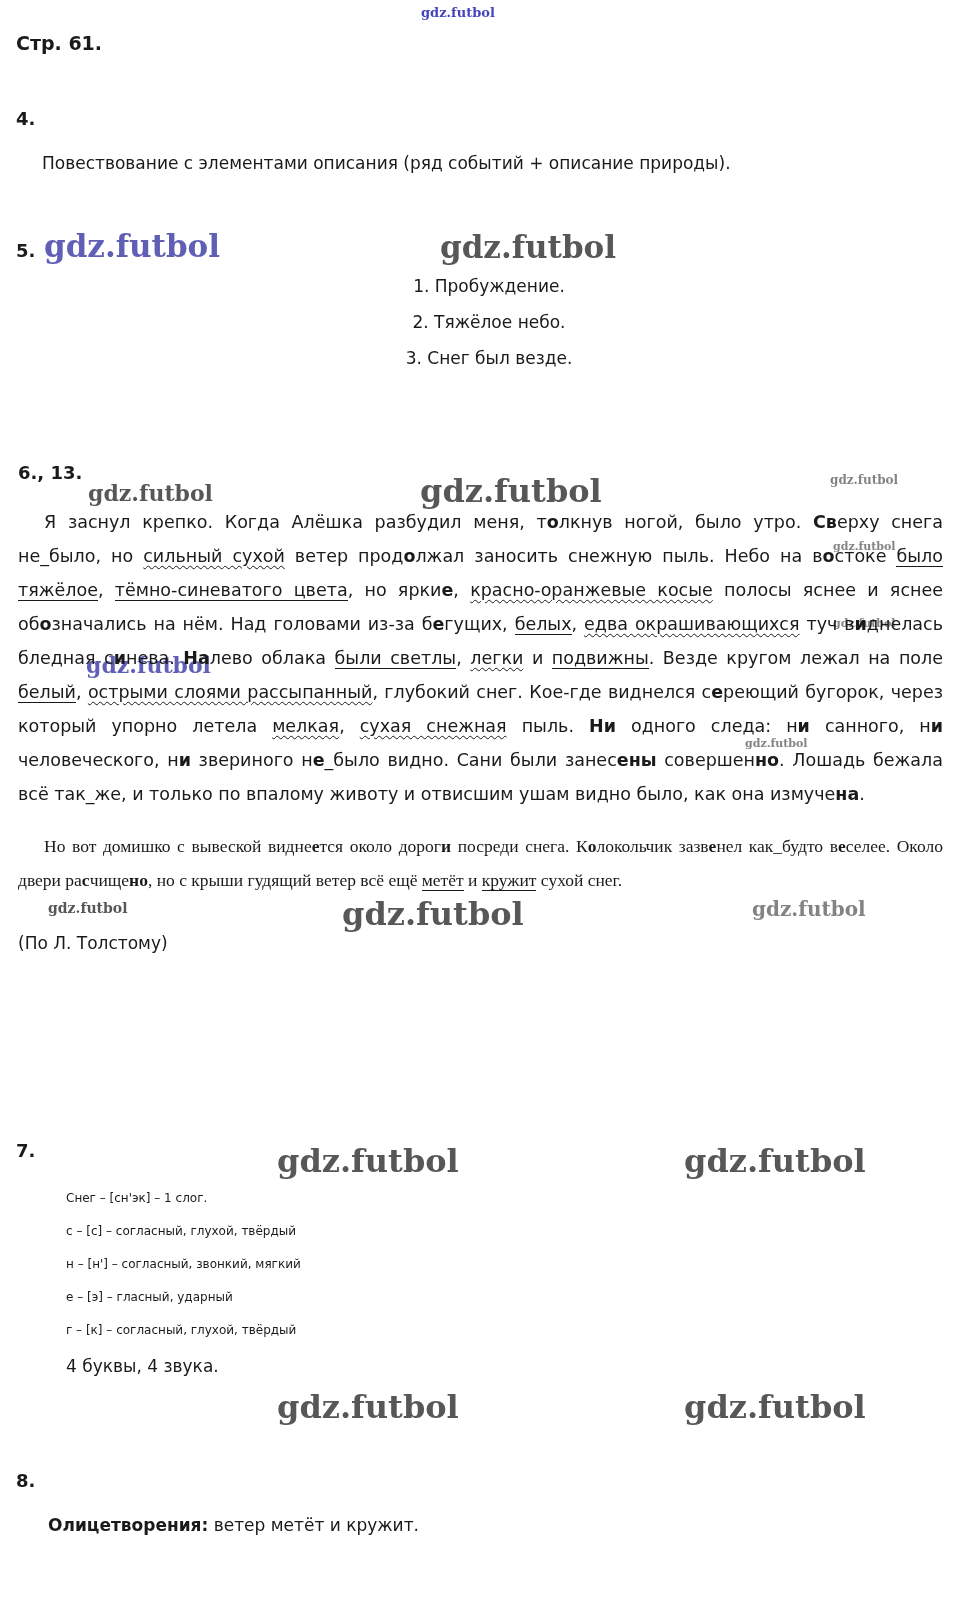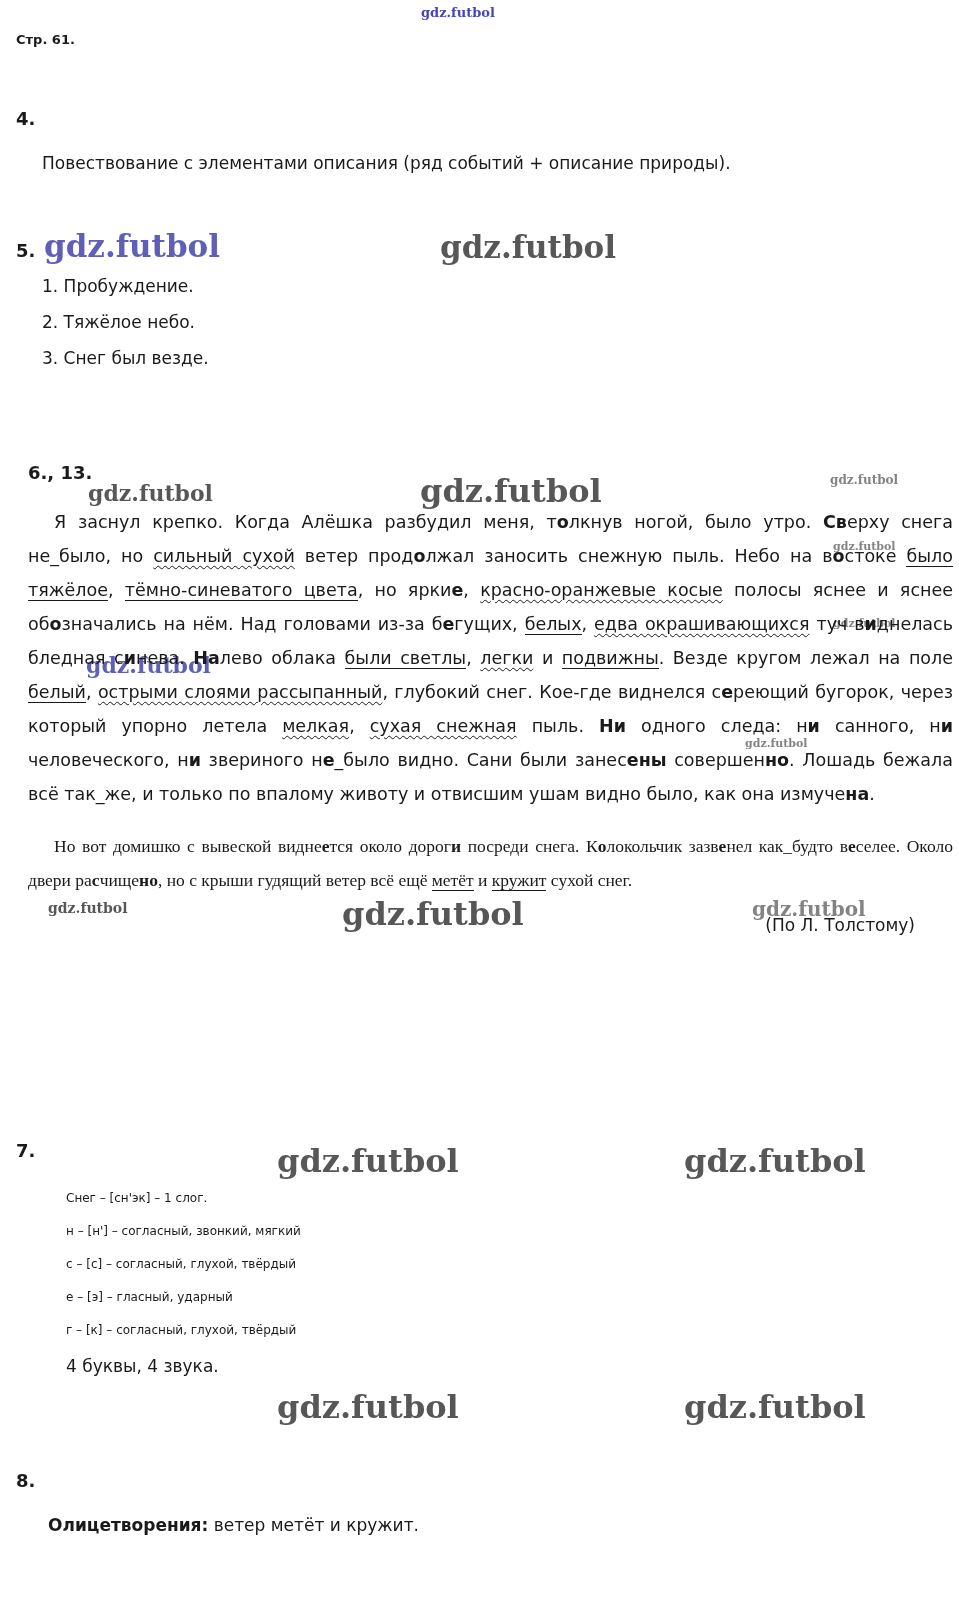--- a/index.html
+++ b/index.html
@@ -43,59 +43,59 @@
     font-size: 13px;
     color: #4444bb;
     font-family: "DejaVu Serif", serif;
     font-weight: bold;
   }
 
   .pagenum {
     position: absolute;
     left: 16px;
     top: 32px;
-    font-size: 13px;
+    font-size: 19px;
     font-weight: bold;
     font-family: "DejaVu Sans", sans-serif;
   }
 
   .num {
     font-size: 18px;
     font-weight: bold;
   }
 
   
   .block { position: absolute; }
 
   #b4 { left: 16px; top: 108px; width: 920px; }
   #b4 .body { margin-top: 24px; padding-left: 26px; font-size: 17px; }
 
   #b5 { left: 16px; top: 228px; width: 920px; }
   #b5 .lines { padding-left: 26px; }
-  #b5 .lines div { font-size: 17px; margin-bottom: 16px; }
+  #b5 .lines div { font-size: 17px; margin-bottom: 16px; text-align: center; }
 
-  #b6 { left: 28px; top: 462px; width: 925px; }
+  #b6 { left: 18px; top: 462px; width: 925px; }
   #b6 .para {
     font-size: 17.5px;
     line-height: 34px;
     text-align: justify;
     margin-top: 22px;
   }
   #b6 .para2 {
     font-size: 17.5px;
     line-height: 34px;
     text-align: justify;
     margin-top: 18px;
     text-indent: 26px;
     font-family: Liberation Serif, serif;
   }
   #b6 .attrib {
-    text-align: right;
+    text-align: left;
     font-size: 17px;
-    margin-top: 18px;
+    margin-top: 36px;
     padding-right: 38px;
   }
 
   #b7 { left: 16px; top: 1140px; width: 920px; }
   #b7 .lines { padding-left: 50px; margin-top: 30px; }
   #b7 .lines div { font-size: 12px; margin-bottom: 19px; }
   #b7 .count { padding-left: 50px; font-size: 17px; }
 
   #b8 { left: 16px; top: 1470px; width: 920px; }
   #b8 .lines { padding-left: 32px; margin-top: 24px; }
@@ -159,22 +159,22 @@
 
     <div class="para2">Но вот домишко с вывеской виднe<span class="b">е</span>тся около дорог<span class="b">и</span> посреди снега. К<span class="b">о</span>локольчик зазв<span class="b">е</span>нел как_будто в<span class="b">е</span>селее. Около двери ра<span class="b">с</span>чище<span class="b">но</span>, но с крыши гудящий ветер всё ещё <span class="uu">метёт</span> и <span class="uu">кружит</span> сухой снег.</div>
 
     <div class="attrib">(По Л. Толстому)</div>
   </section>
 
   <section class="block" id="b7">
     <div class="num">7.</div>
     <div class="lines">
       <div>Снег – [сн'эк] – 1 слог.</div>
+      <div style="padding-left:-0px;">с – [с] – согласный, глухой, твёрдый</div>
       <div>н – [н'] – согласный, звонкий, мягкий</div>
-      <div style="padding-left:-0px;">с – [с] – согласный, глухой, твёрдый</div>
       <div>е – [э] – гласный, ударный</div>
       <div>г – [к] – согласный, глухой, твёрдый</div>
     </div>
     <div class="count">4 буквы, 4 звука.</div>
   </section>
 
   <section class="block" id="b8">
     <div class="num">8.</div>
     <div class="lines">
       <div><span class="lbl">Олицетворения:</span><span> ветер метёт и кружит.</span></div>

